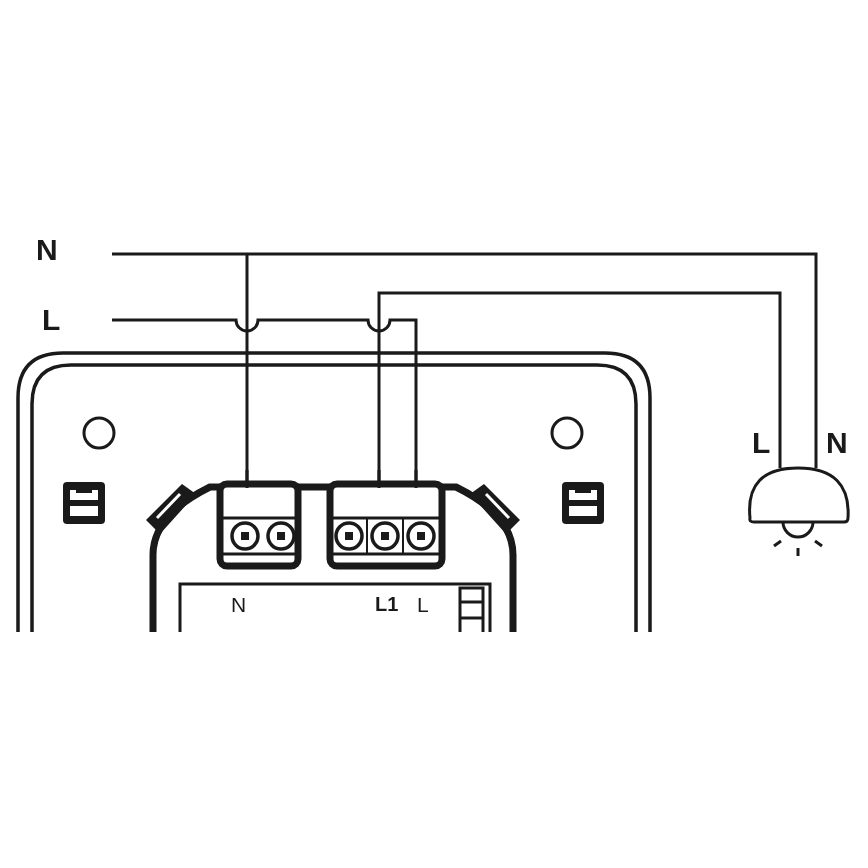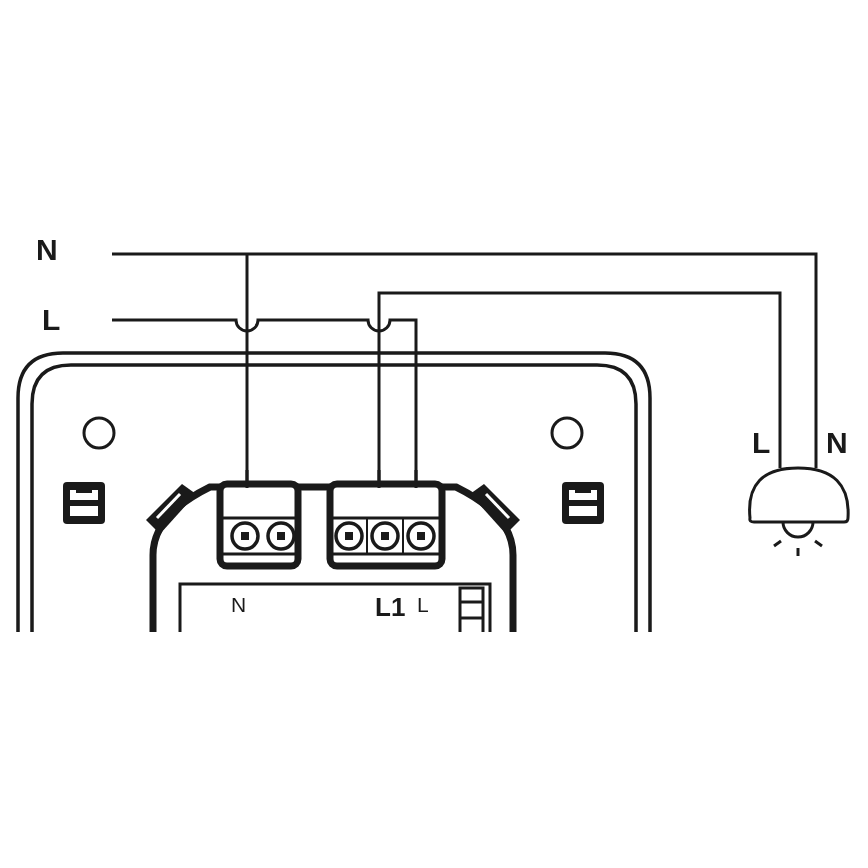--- a/index.html
+++ b/index.html
@@ -1,21 +1,21 @@
 <!DOCTYPE html>
 <html><head>
 <meta charset="utf-8">
 <style>
   html,body{margin:0;padding:0;background:#ffffff;}
   .stage{position:relative;width:868px;height:868px;background:#ffffff;overflow:hidden;}
   svg{position:absolute;left:0;top:0;}
   .lbl{position:absolute;font-family:"Liberation Sans",sans-serif;color:#1a1a1a;line-height:1;}
   .bold{font-weight:bold;font-size:30px;}
   .term{font-size:21px;}
-  .termb{font-size:26px;font-weight:bold;}
+  .termb{font-size:20px;font-weight:bold;}
 </style>
 </head>
 <body>
 
 <div class="stage">
 <svg width="868" height="868" viewBox="0 0 868 868">
   <g fill="none" stroke="#1a1a1a" stroke-width="3" stroke-linecap="butt" stroke-linejoin="miter">
 
     <path d="M112 254 H816 V468"></path>
     <path d="M247 254 V488"></path>

